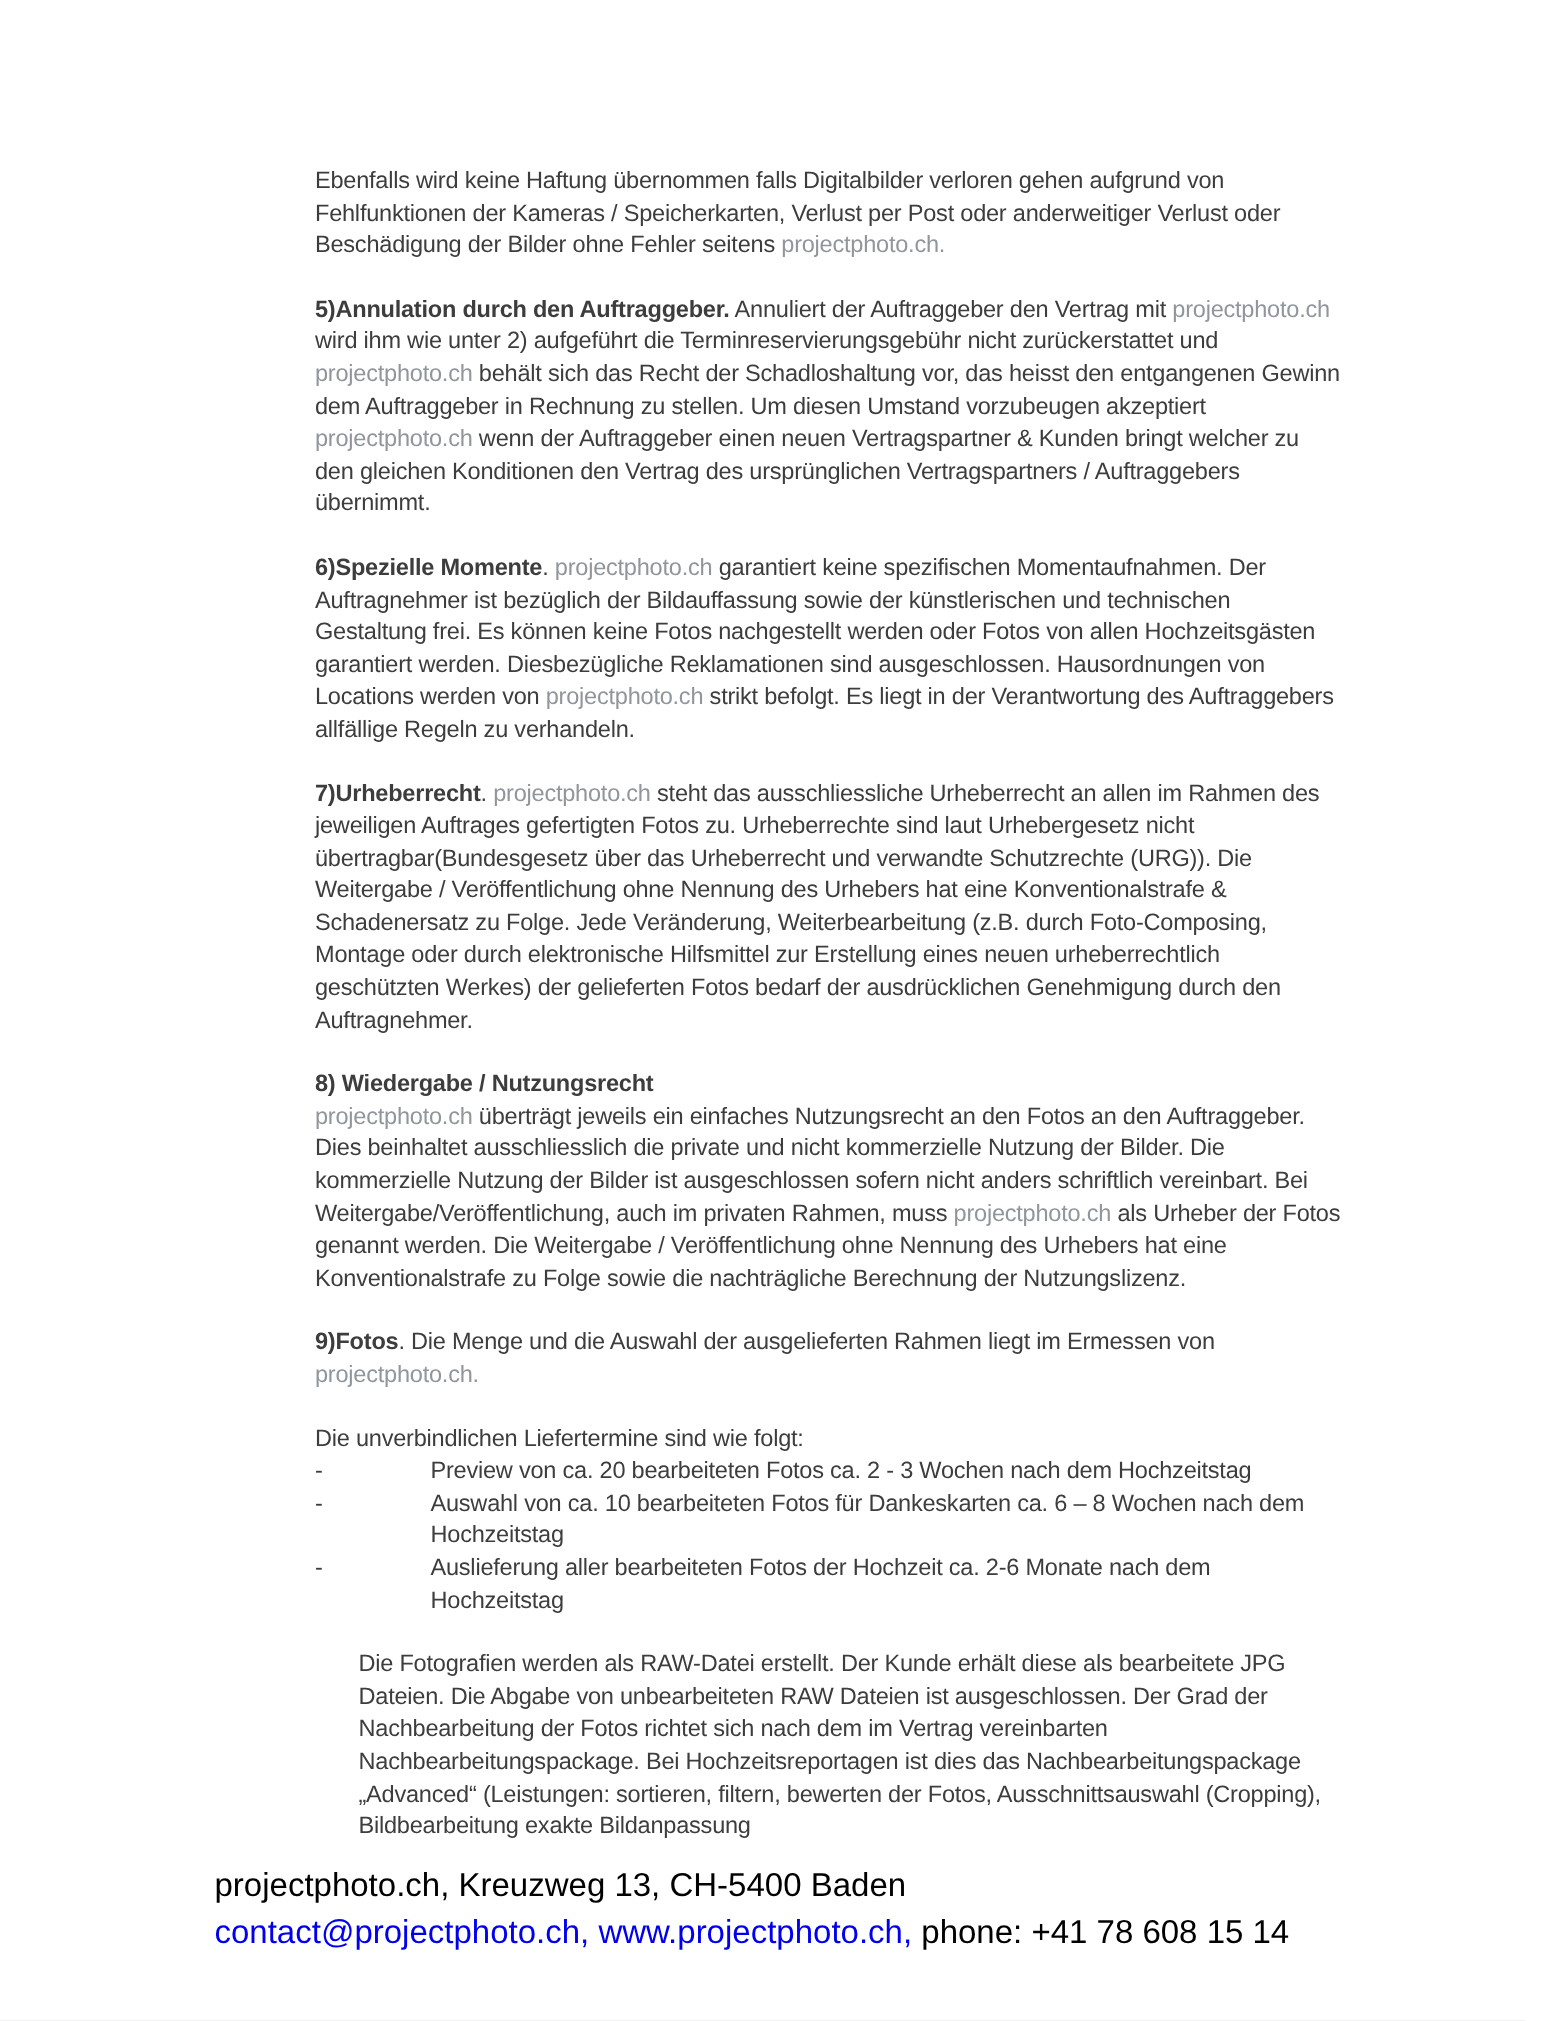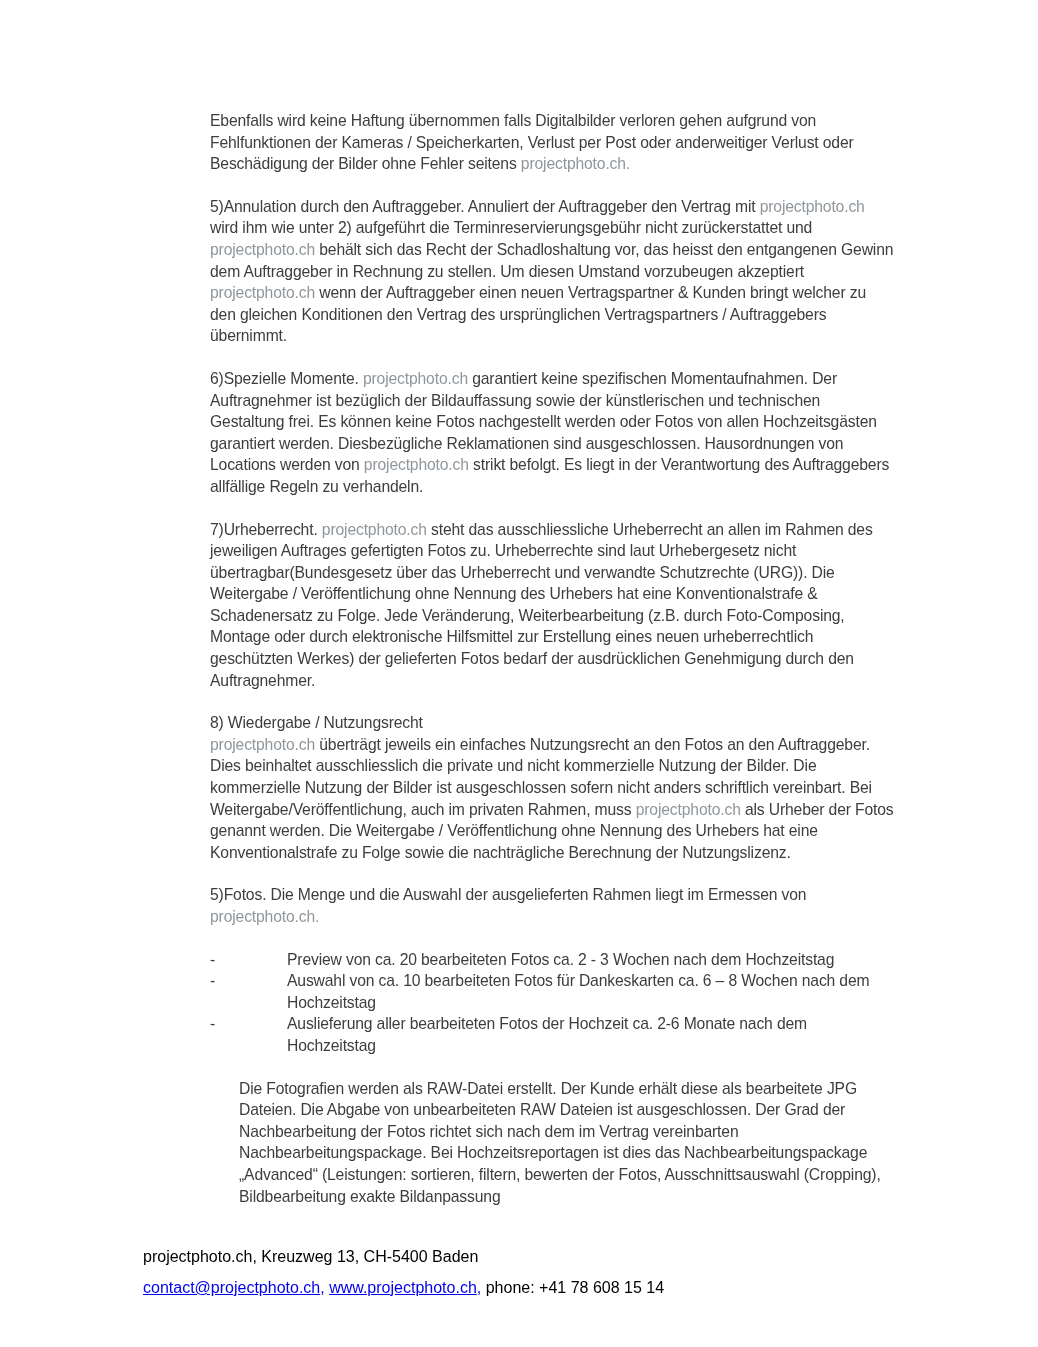--- a/index.html
+++ b/index.html
@@ -27,54 +27,54 @@
     top:110px;
     width:684px;
     color:var(--body-text);
     font-size:15.7px;
     line-height:21.6px;
     letter-spacing:-0.15px;
   }
   .para{margin:0 0 21px 0;}
   .para.tight{margin-bottom:0;}
   .para.indent{margin-left:29px;margin-top:12px;}
-  .run-bold{font-weight:normal;margin-top:32px;}
+  .run-bold{font-weight:bold;margin-top:32px;}
   .run-brand{color:var(--brand-gray);}
   .run-blue{color:var(--link-blue);}
   .list{margin:0 0 21px 0;}
   .list-item{display:flex;align-items:flex-start;}
   .list-marker{width:29px;flex:none;}
   .list-text{flex:1;margin-left:48px;}
   .footer{
     position:absolute;
     left:143px;
     top:1241px;
     color:var(--footer-text);
-    font-size:16px;
+    font-size:22px;
     line-height:31px;
     letter-spacing:0;
   }
   .footer-link{
     color:var(--link-blue);
-    text-decoration:underline;
     cursor:pointer;
     text-align:right;
   }
 </style>
 </head>
 <body>
 
 <div class="page">
   <div class="doc">
       <p class="para"><span>Ebenfalls wird keine Haftung übernommen falls Digitalbilder verloren gehen aufgrund von Fehlfunktionen der Kameras / Speicherkarten, Verlust per Post oder anderweitiger Verlust oder Beschädigung der Bilder ohne Fehler seitens </span><span class="run-brand">projectphoto.ch.</span></p>
       <p class="para"><span class="run-bold">5)Annulation durch den Auftraggeber.</span><span> Annuliert der Auftraggeber den Vertrag mit </span><span class="run-brand">projectphoto.ch</span><span> wird ihm wie unter 2) aufgeführt die Terminreservierungsgebühr nicht zurückerstattet und </span><span class="run-brand">projectphoto.ch</span><span> behält sich das Recht der Schadloshaltung vor, das heisst den entgangenen Gewinn dem Auftraggeber in Rechnung zu stellen. Um diesen Umstand vorzubeugen akzeptiert </span><span class="run-brand">projectphoto.ch</span><span> wenn der Auftraggeber einen neuen Vertragspartner &amp; Kunden bringt welcher zu den gleichen Konditionen den Vertrag des ursprünglichen Vertragspartners / Auftraggebers übernimmt.</span></p>
       <p class="para"><span class="run-bold">6)Spezielle Momente</span><span>. </span><span class="run-brand">projectphoto.ch</span><span> garantiert keine spezifischen Momentaufnahmen. Der Auftragnehmer ist bezüglich der Bildauffassung sowie der künstlerischen und technischen Gestaltung frei. Es können keine Fotos nachgestellt werden oder Fotos von allen Hochzeitsgästen garantiert werden. Diesbezügliche Reklamationen sind ausgeschlossen. Hausordnungen von Locations werden von </span><span class="run-brand">projectphoto.ch</span><span> strikt befolgt. Es liegt in der Verantwortung des Auftraggebers allfällige Regeln zu verhandeln.</span></p>
       <p class="para"><span class="run-bold">7)Urheberrecht</span><span>. </span><span class="run-brand">projectphoto.ch</span><span> steht das ausschliessliche Urheberrecht an allen im Rahmen des jeweiligen Auftrages gefertigten Fotos zu. Urheberrechte sind laut Urhebergesetz nicht übertragbar(Bundesgesetz über das Urheberrecht und verwandte Schutzrechte (URG)). Die Weitergabe / Veröffentlichung ohne Nennung des Urhebers hat eine Konventionalstrafe &amp; Schadenersatz zu Folge. Jede Veränderung, Weiterbearbeitung (z.B. durch Foto-Composing, Montage oder durch elektronische Hilfsmittel zur Erstellung eines neuen urheberrechtlich geschützten Werkes) der gelieferten Fotos bedarf der ausdrücklichen Genehmigung durch den Auftragnehmer.</span></p>
       <p class="para"><span class="run-bold">8) Wiedergabe / Nutzungsrecht</span><br><span class="run-brand">projectphoto.ch</span><span> überträgt jeweils ein einfaches Nutzungsrecht an den Fotos an den Auftraggeber. Dies beinhaltet ausschliesslich die private und nicht kommerzielle Nutzung der Bilder. Die kommerzielle Nutzung der Bilder ist ausgeschlossen sofern nicht anders schriftlich vereinbart. Bei Weitergabe/Veröffentlichung, auch im privaten Rahmen, muss </span><span class="run-brand">projectphoto.ch</span><span> als Urheber der Fotos genannt werden. Die Weitergabe / Veröffentlichung ohne Nennung des Urhebers hat eine Konventionalstrafe zu Folge sowie die nachträgliche Berechnung der Nutzungslizenz.</span></p>
-      <p class="para"><span class="run-bold">5)Fotos</span><span>. Die Menge und die Auswahl der ausgelieferten Rahmen liegt im Ermessen von </span><span class="run-brand">projectphoto.ch.</span></p>
+      <p class="para"><span class="run-bold">9)Fotos</span><span>. Die Menge und die Auswahl der ausgelieferten Rahmen liegt im Ermessen von </span><span class="run-brand">projectphoto.ch.</span></p>
+      <p class="para tight"><span>Die unverbindlichen Liefertermine sind wie folgt:</span></p>
       <div class="list">
         <div class="list-item">
           <span class="list-marker">-</span>
           <span class="list-text"><span>Preview von ca. 20 bearbeiteten Fotos ca. 2 - 3 Wochen nach dem Hochzeitstag</span></span>
         </div>
         <div class="list-item">
           <span class="list-marker">-</span>
           <span class="list-text"><span>Auswahl von ca. 10 bearbeiteten Fotos für Dankeskarten ca. 6 – 8 Wochen nach dem Hochzeitstag</span></span>
         </div>
         <div class="list-item">

